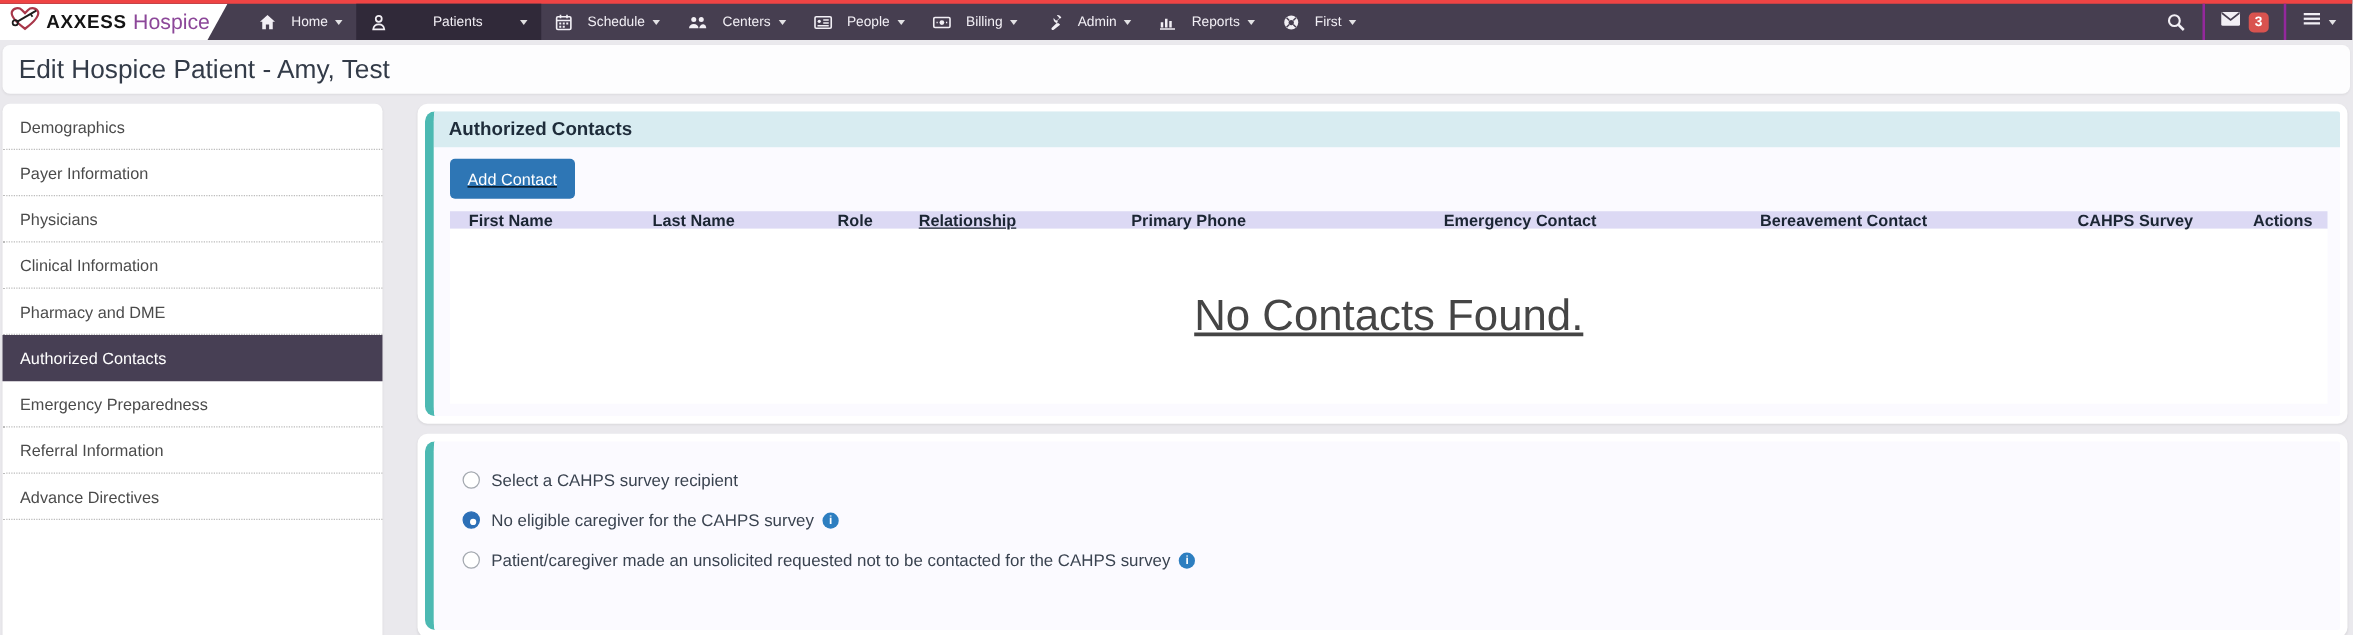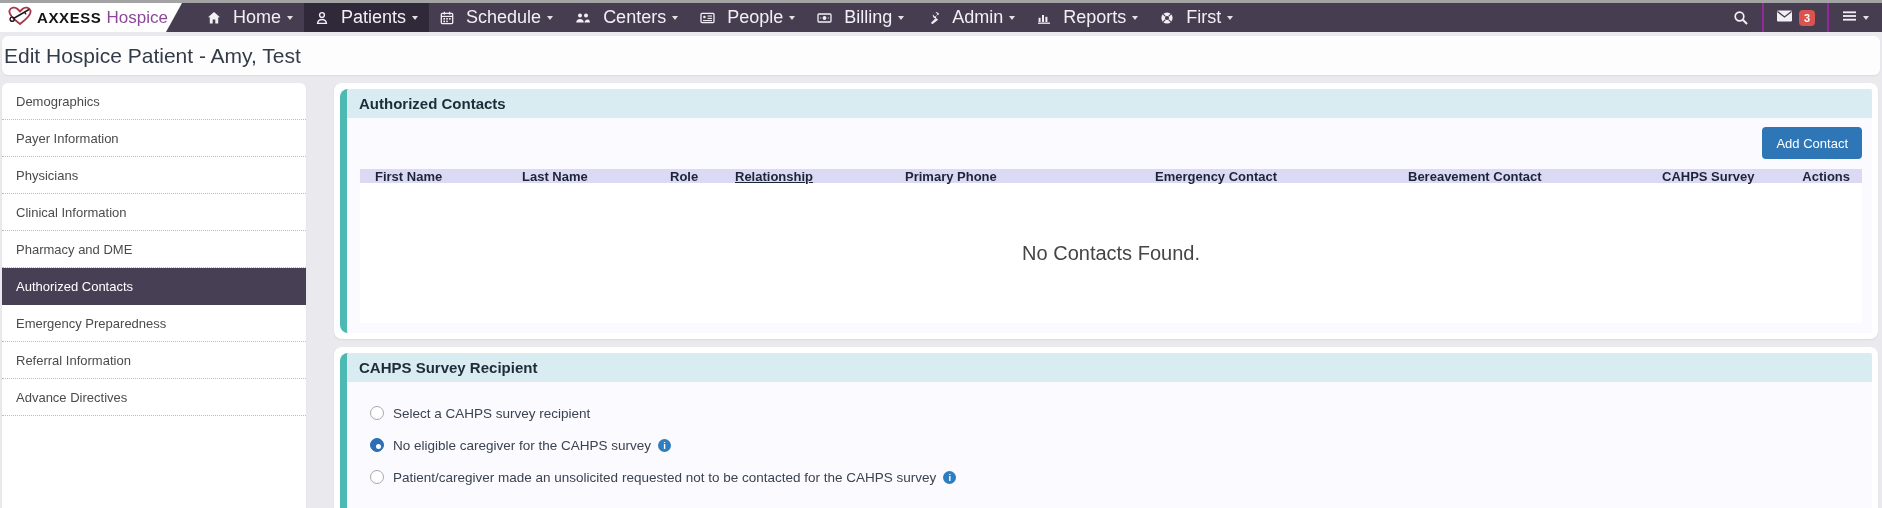--- a/index.html
+++ b/index.html
@@ -1,75 +1,75 @@
 <!DOCTYPE html>
 <html><head>
 <meta charset="utf-8">
 <style>
   * { margin:0; padding:0; box-sizing:border-box; }
   html,body { width:1882px; height:508px; overflow:hidden;
     font-family:"Liberation Sans", sans-serif; background:#eae9ed; }
 
   
-  .topbar { height:32px; background:#463e50; border-top:3px solid #a3a3a3;
+  .topbar { height:32px; background:#463e50; border-top:3px solid #ef4444;
     display:flex; align-items:stretch; color:#f2eff5; }
   .logo-area { width:186px; background:#ffffff; clip-path:polygon(0 0,182px 0,166px 100%,0 100%);
     display:flex; align-items:center; padding-left:7px; gap:4px; }
   .logo-bold { font-size:15px; font-weight:800; letter-spacing:.6px; color:#141414; }
   .logo-light { font-size:17px; color:#8c4799; margin-left:1px; }
   .nav { display:flex; align-items:stretch; margin-left:10px; }
-  .nav-item { display:flex; align-items:center; padding:0 11px; font-size:18px;
+  .nav-item { display:flex; align-items:center; padding:0 11px; font-size:11px;
     cursor:pointer; white-space:nowrap; }
-  .nav-item.active { background:#302939; }
+  .nav-item.active { background:#302939;gap:24px; }
   .nav-item svg { margin-right:6px; }
   .caret { width:0; height:0; border-left:3.5px solid transparent;
     border-right:3.5px solid transparent; border-top:4px solid rgba(255,255,255,.85);
     margin-left:6px; display:inline-block; }
   .top-right { margin-left:auto; display:flex; align-items:stretch; }
   .icon-btn { display:flex; align-items:center; padding:0 13px; cursor:pointer; }
   .mail-wrap { display:flex; align-items:center; padding:0 12px;
     border-left:2px solid #94289c; border-right:2px solid #94289c; }
   .badge { background:#d9534f; color:#fff; font-size:11px; font-weight:bold;
     border-radius:4px; padding:2px 5px; margin-left:6px; }
 
   
   .title-card { margin:4px 2px 0 2px; height:39px; background:#fdfdfe; border-radius:6px;
-    display:flex; align-items:center; padding-left:2px;
+    display:flex; align-items:center; padding-left:13px;
     box-shadow:0 1px 2px rgba(0,0,0,.06); }
   .page-title { font-size:21px; color:#333b48; }
 
   
   .content { display:flex; align-items:flex-start; margin-top:8px; height:430px; }
   .sidebar { width:304px; margin-left:2px; background:#fff; border-radius:6px 6px 0 0;
     min-height:430px; box-shadow:0 1px 2px rgba(0,0,0,.06); }
   .side-item { height:37px; display:flex; align-items:center; padding-left:14px;
     font-size:13px; color:#4b4b4b; border-bottom:1px dotted #bcbcbc; cursor:pointer; }
   .side-item.selected { background:#473f54; color:#fff; border-bottom-color:transparent; }
 
   .main { flex:1; margin-left:28px; margin-right:4px; }
   .card { background:#fff; border-radius:8px; padding:6px;
     box-shadow:0 1px 2px rgba(0,0,0,.07); margin-bottom:8px; }
   .section { border-left:7px solid #4cb9b2; border-radius:8px 2px 2px 8px; overflow:hidden; }
   .section-header { height:29px; background:#d8ecf1; display:flex; align-items:center;
     padding-left:12px; font-size:15px; font-weight:bold; color:#1e2c3a; }
   .section-body { background:#fbfaff; padding:9px 10px 10px 13px; }
 
-  .btn-row { display:flex; justify-content:flex-end; margin-bottom:10px; }
+  .btn-row { display:flex; justify-content:flex-start; margin-bottom:10px;text-decoration:underline; }
   .btn-primary { background:#2e76b5; color:#fff; border:none; border-radius:4px;
     font-size:13px; font-family:"Liberation Sans",sans-serif; padding:0 14px; height:32px;
     cursor:pointer; }
 
   .tbl-head { display:flex; height:14px; background:#dcd9f4; align-items:center; }
   .tbl-head .cell { font-size:13px; font-weight:bold; color:#1b2533; padding-left:15px;
     white-space:nowrap; overflow:hidden; }
   .tbl-head .cell.actions { flex:0 0 100px; text-align:right; padding-right:12px; padding-left:0; }
   .tbl-head .cell.grow { flex:1; }
   .tbl-body { height:140px; background:#fff; display:flex; align-items:center;
     justify-content:center; }
-  .empty-msg { font-size:20px; color:#454545; }
+  .empty-msg { font-size:35px; color:#454545;text-decoration:underline; }
 
   .radio-group { padding:6px 0 30px 10px; }
   .radio-row { display:flex; align-items:center; height:32px; cursor:pointer; }
   .radio { width:14px; height:14px; border-radius:50%; background:#fff;
     border:1px solid #a4a9b0; margin-right:9px; flex:0 0 14px; position:relative; }
   .radio.checked { background:#2c6fb7; border-color:#2c6fb7; }
   .radio.checked::after { content:""; position:absolute; left:4.5px; top:4.5px;
     width:5px; height:5px; border-radius:50%; background:#fff; }
   .radio-label { font-size:13.5px; color:#3a4350; }
   .info-icon { display:inline-block; width:13px; height:13px; border-radius:50%;
@@ -292,23 +292,20 @@
             </div>
           <div class="tbl-body">
             <span class="empty-msg">No Contacts Found.</span>
           </div>
         </div>
       </div>
     </div>
 
     <div class="card">
       <div class="section">
-        <div class="section-header">
-          <span>CAHPS Survey Recipient</span>
-        </div>
         <div class="section-body">
           <div class="radio-group" id="radio-root">
               <div class="radio-row">
                 <span class="radio"></span>
                 <span class="radio-label">Select a CAHPS survey recipient</span>
               </div>
               <div class="radio-row">
                 <span class="radio checked"></span>
                 <span class="radio-label">No eligible caregiver for the CAHPS survey</span>
                 <span class="info-icon">i</span>

